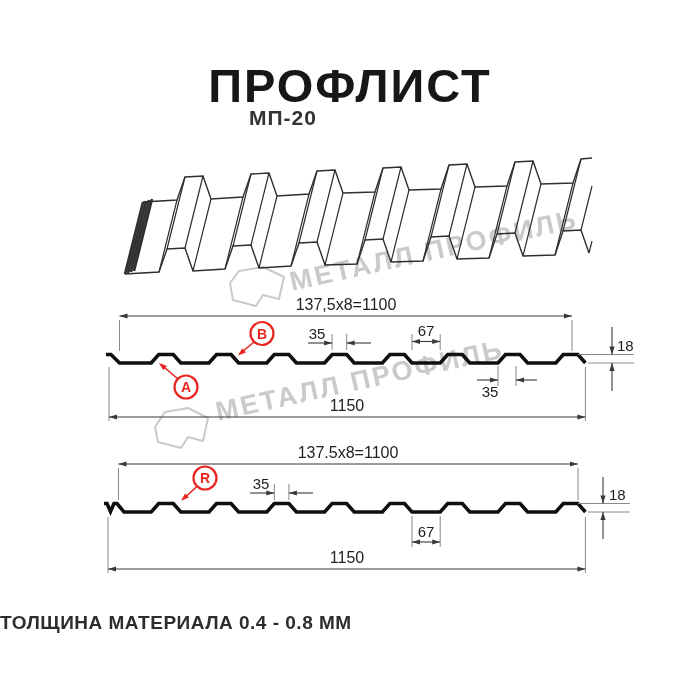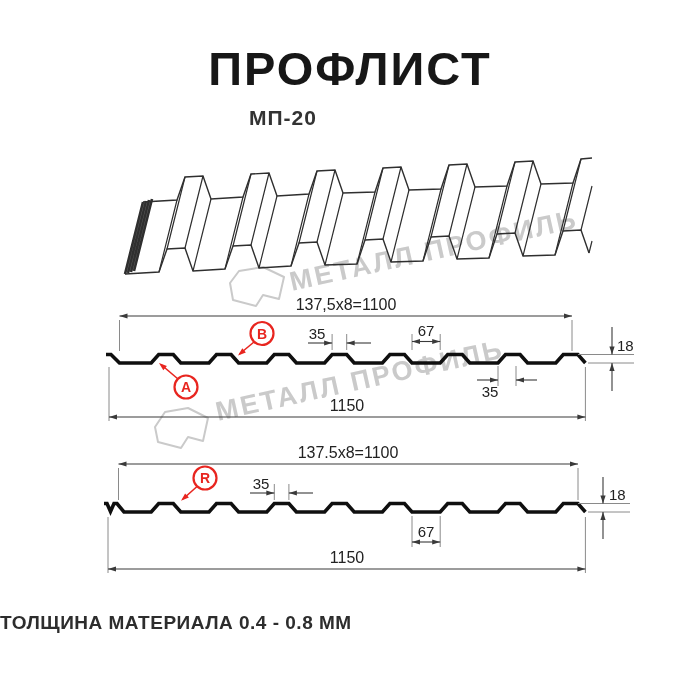--- a/index.html
+++ b/index.html
@@ -1,18 +1,18 @@
 <!DOCTYPE html>
 <html><head>
 <meta charset="utf-8">
 <style>
   html,body{margin:0;padding:0;background:#ffffff;}
   .page{position:relative;width:700px;height:700px;background:#fff;overflow:hidden;
         font-family:"Liberation Sans",sans-serif;}
-  .title{position:absolute;top:41px;left:0;width:700px;text-align:center;
+  .title{position:absolute;top:58px;left:0;width:700px;text-align:center;
          font-size:47px;font-weight:800;letter-spacing:2px;color:#171717;}
   .subtitle{position:absolute;top:106px;left:0;width:566px;text-align:center;
             font-size:21px;font-weight:700;letter-spacing:1px;color:#333;}
   .footer{position:absolute;top:612px;left:0;width:700px;text-align:left;
           font-size:19px;font-weight:700;letter-spacing:.5px;color:#2d2d2d;}
   svg{position:absolute;top:0;left:0;}
   .prof{fill:none;stroke:#0f0f0f;stroke-width:3.6;stroke-linejoin:miter;}
   .sheet{fill:none;stroke:#2f2f2f;stroke-width:1.4;}
   .sheetthin{fill:none;stroke:#2f2f2f;stroke-width:1.2;}
   .hatch{fill:none;stroke:#2f2f2f;stroke-width:2.6;}

